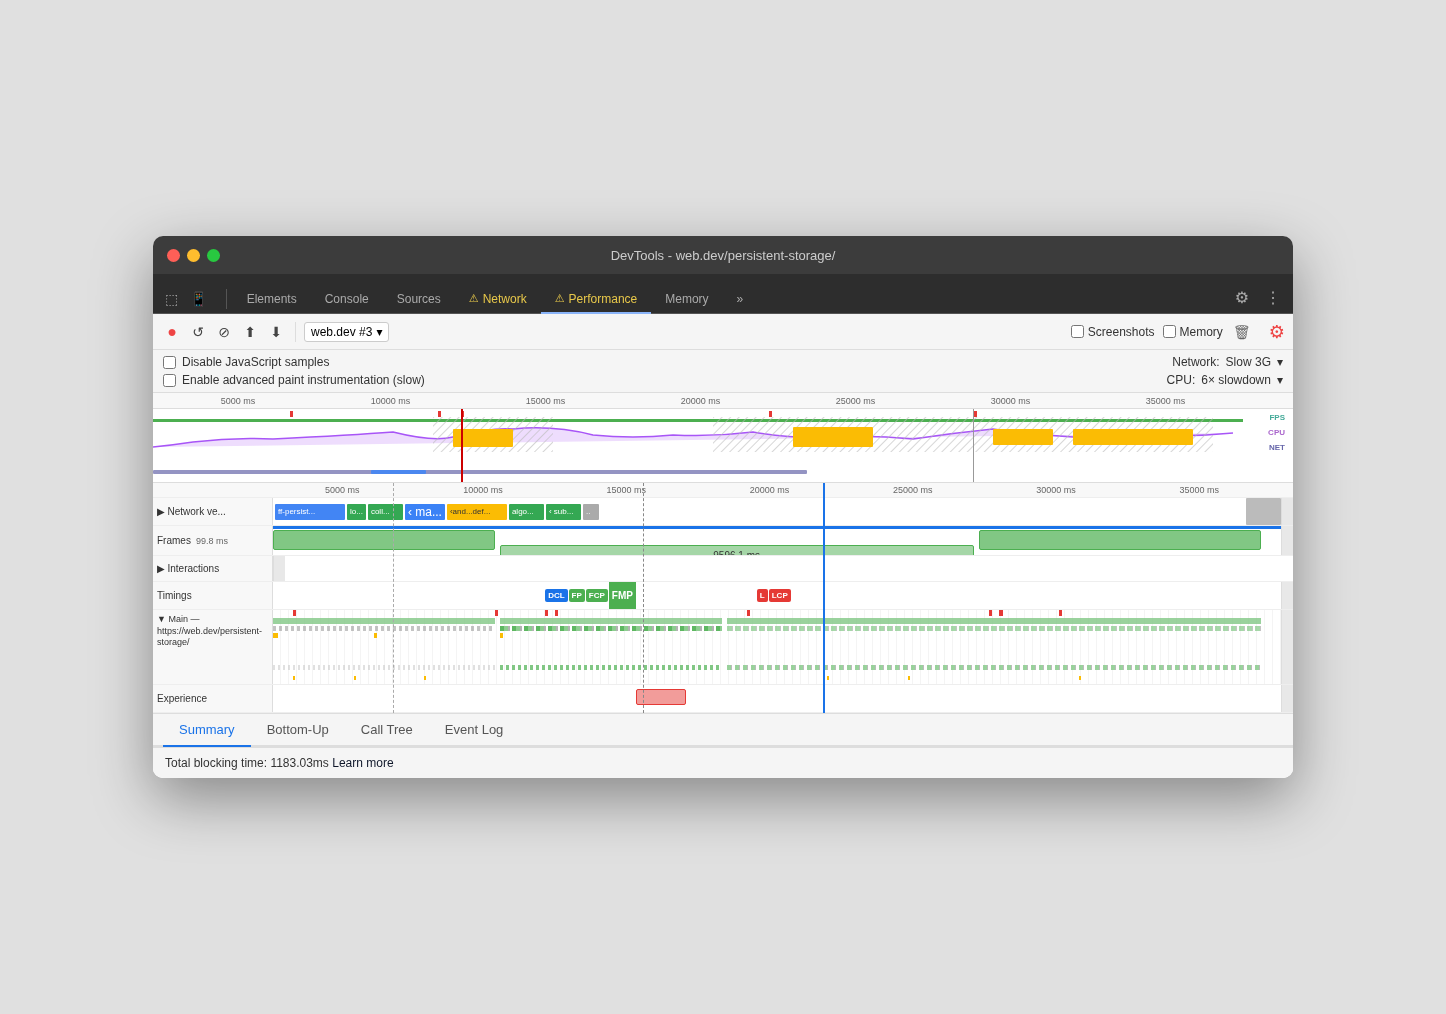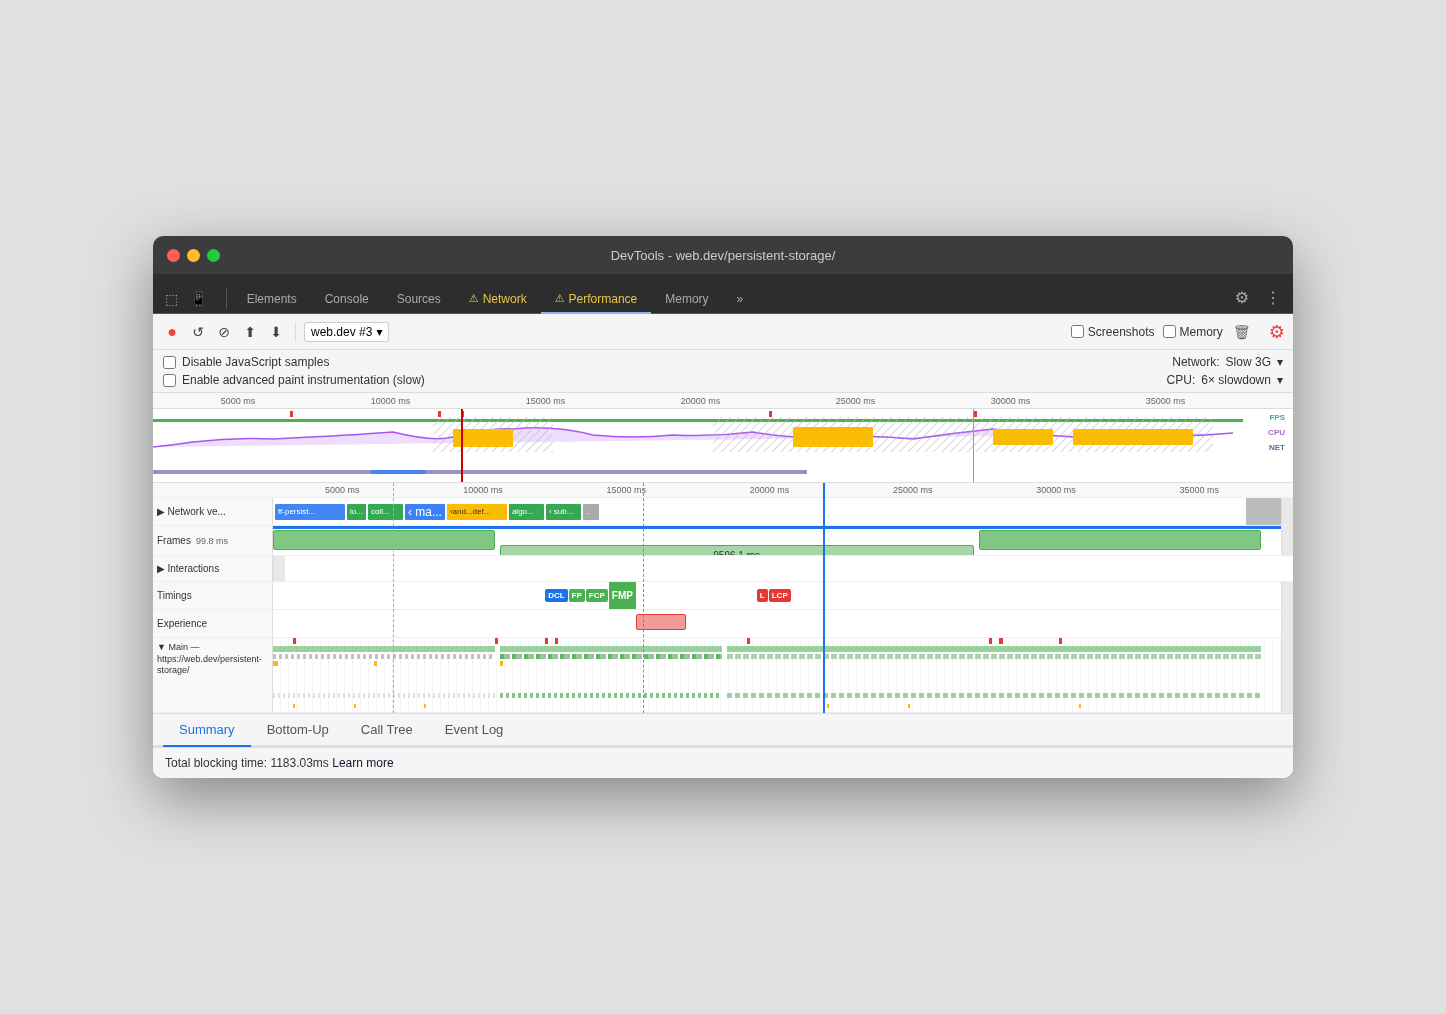--- a/index.html
+++ b/index.html
@@ -503,31 +503,20 @@
           <div style="position:absolute; left:48%;">
             <div style="display:flex; gap:1px; align-items:center;">
               <span style="background:#e53935; color:white; font-size:8px; font-weight:bold; padding:2px 3px; border-radius:2px;">L</span>
               <span style="background:#e53935; color:white; font-size:8px; font-weight:bold; padding:2px 3px; border-radius:2px;">LCP</span>
             </div>
           </div>
         </div>
         <div style="width:12px; background:#e8e8e8; height:100%; border-left:1px solid #ddd;"></div>
       </div>
 
-      <div class="track" style="height:28px; display:flex; align-items:center; border-bottom:1px solid #eee; position:relative;">
-        <div class="track-label" style="width:120px; min-width:120px; font-size:10px; color:#333; padding:0 4px; background:#f8f8f8; border-right:1px solid #ddd; height:100%; display:flex; align-items:center;">
-          <span>Experience</span>
-        </div>
-        <div style="flex:1; height:100%; position:relative; overflow:hidden;">
-
-          <div style="position:absolute; left:36%; top:4px; width:5%; height:16px; background:rgba(229,57,53,0.5); border:1px solid #e53935; border-radius:2px;"></div>
-        </div>
-        <div style="width:12px; background:#e8e8e8; height:100%; border-left:1px solid #ddd;"></div>
-      </div>
-
       <div class="track" style="height:75px; display:flex; align-items:flex-start; border-bottom:1px solid #eee; position:relative;">
         <div class="track-label" style="width:120px; min-width:120px; font-size:9px; color:#333; padding:4px 4px; background:#f8f8f8; border-right:1px solid #ddd; height:100%; display:flex; align-items:flex-start;">
           <span style="line-height:1.3;">▼ Main — https://web.dev/persistent-storage/</span>
         </div>
         <div style="flex:1; height:100%; position:relative; overflow:hidden; background:repeating-linear-gradient(90deg, transparent 0px, transparent 7px, rgba(200,200,200,0.2) 7px, rgba(200,200,200,0.2) 8px);">
 
           <div style="position:absolute; top:0; left:2%; width:3px; height:6px; background:#e53935;"></div>
           <div style="position:absolute; top:0; left:22%; width:3px; height:6px; background:#e53935;"></div>
           <div style="position:absolute; top:0; left:27%; width:3px; height:6px; background:#e53935;"></div>
           <div style="position:absolute; top:0; left:28%; width:3px; height:6px; background:#e53935;"></div>
@@ -553,20 +542,31 @@
 
           <div style="position:absolute; bottom:4px; left:2%; width:2px; height:4px; background:#fbbc04;"></div>
           <div style="position:absolute; bottom:4px; left:8%; width:2px; height:4px; background:#fbbc04;"></div>
           <div style="position:absolute; bottom:4px; left:15%; width:2px; height:4px; background:#fbbc04;"></div>
           <div style="position:absolute; bottom:4px; left:55%; width:2px; height:4px; background:#fbbc04;"></div>
           <div style="position:absolute; bottom:4px; left:63%; width:2px; height:4px; background:#fbbc04;"></div>
           <div style="position:absolute; bottom:4px; left:80%; width:2px; height:4px; background:#fbbc04;"></div>
         </div>
         <div style="width:12px; background:#e8e8e8; height:100%; border-left:1px solid #ddd;"></div>
       </div>
+
+      <div class="track" style="height:28px; display:flex; align-items:center; border-bottom:1px solid #eee; position:relative;">
+        <div class="track-label" style="width:120px; min-width:120px; font-size:10px; color:#333; padding:0 4px; background:#f8f8f8; border-right:1px solid #ddd; height:100%; display:flex; align-items:center;">
+          <span>Experience</span>
+        </div>
+        <div style="flex:1; height:100%; position:relative; overflow:hidden;">
+
+          <div style="position:absolute; left:36%; top:4px; width:5%; height:16px; background:rgba(229,57,53,0.5); border:1px solid #e53935; border-radius:2px;"></div>
+        </div>
+        <div style="width:12px; background:#e8e8e8; height:100%; border-left:1px solid #ddd;"></div>
+      </div>
     </div>
 
     <div class="bottom-tabs">
       <div class="btab active">
         <span>Summary</span>
       </div>
       <div class="btab">
         <span>Bottom-Up</span>
       </div>
       <div class="btab">

